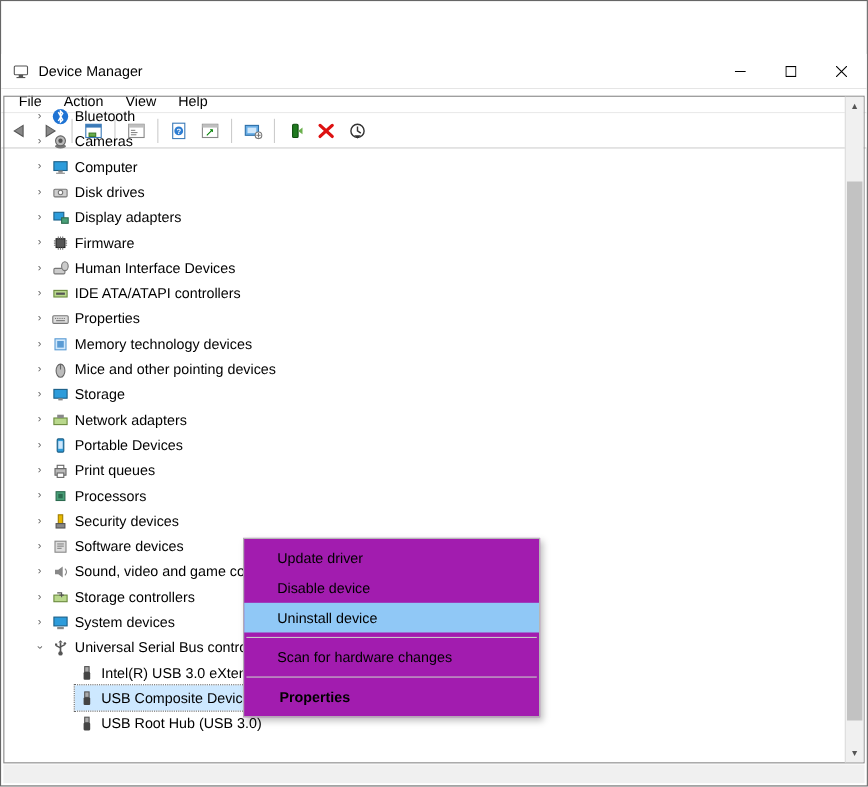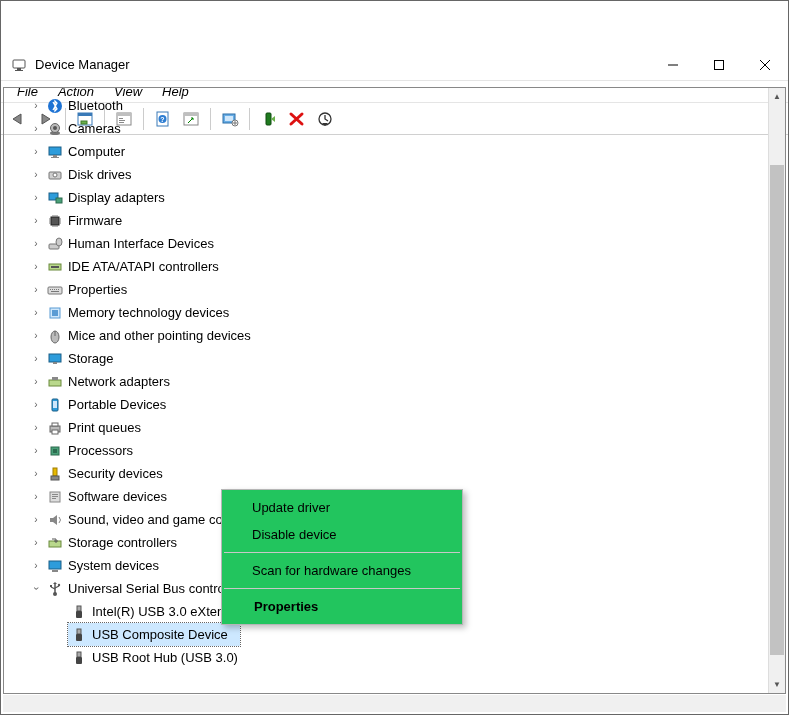--- a/index.html
+++ b/index.html
@@ -37,21 +37,20 @@
     font-family: "Segoe MDL2 Assets","Segoe UI Symbol",sans-serif;
     font-size: 11px;
   }
   
   .menubar {
     height: 22px;
     display:flex; align-items:center;
     padding: 0 6px;
     background:#fff;
     border-bottom:1px solid #e5e5e5;
-    font-style:italic;
   }
   .menubar .menu-item { padding: 2px 10px; font-size:13px; }
   
   .toolbar {
     height: 32px;
     display:flex; align-items:center;
     padding: 0 4px;
     gap: 2px;
     border-bottom: 1px solid #d0d0d0;
     background:#fff;
@@ -115,22 +114,22 @@
   .row.depth2 { padding-left: 48px; }
   .row.selected .label-wrap {
     background:#cde8ff;
     outline:1px dotted #666;
   }
   .label-wrap { display:flex; align-items:center; height:100%; padding-right:2px;}
   
   .context-menu {
     position:absolute;
     left: 220px; top: 488px;
-    width: 242px;
-    background:#22c55e;
+    width: 270px;
+    background:#a21caf;
     border:1px solid #b6b6b6;
     box-shadow: 3px 3px 6px rgba(0,0,0,.25);
     padding: 4px 0;
     z-index: 50;
   }
   .context-menu .mrow {
     height: 27px;
     display:flex; align-items:center;
     padding: 0 14px 0 30px;
     font-size:13px;
@@ -604,19 +603,20 @@
     <div class="track">
         <div class="thumb"></div>
       </div>
     <div class="down">▼</div>
   </div>
 </div>
 
 <div class="context-menu">
   <div class="mrow">Update driver</div>
   <div class="mrow">Disable device</div>
+  <div class="mrow hover">Uninstall device</div>
   <div class="msep"></div>
   <div class="mrow">Scan for hardware changes</div>
   <div class="msep"></div>
   <div class="mrow bold">Properties</div>
 </div>
 
 <div class="statusbar"></div>
 
 </body></html>

